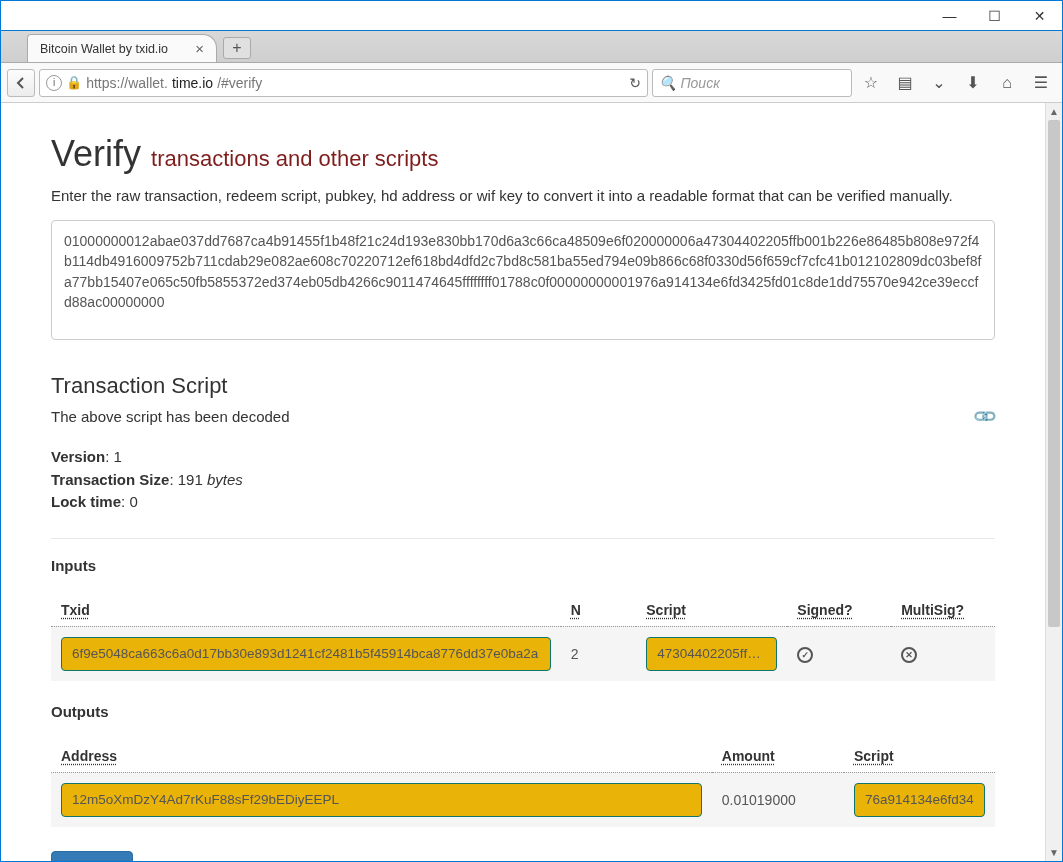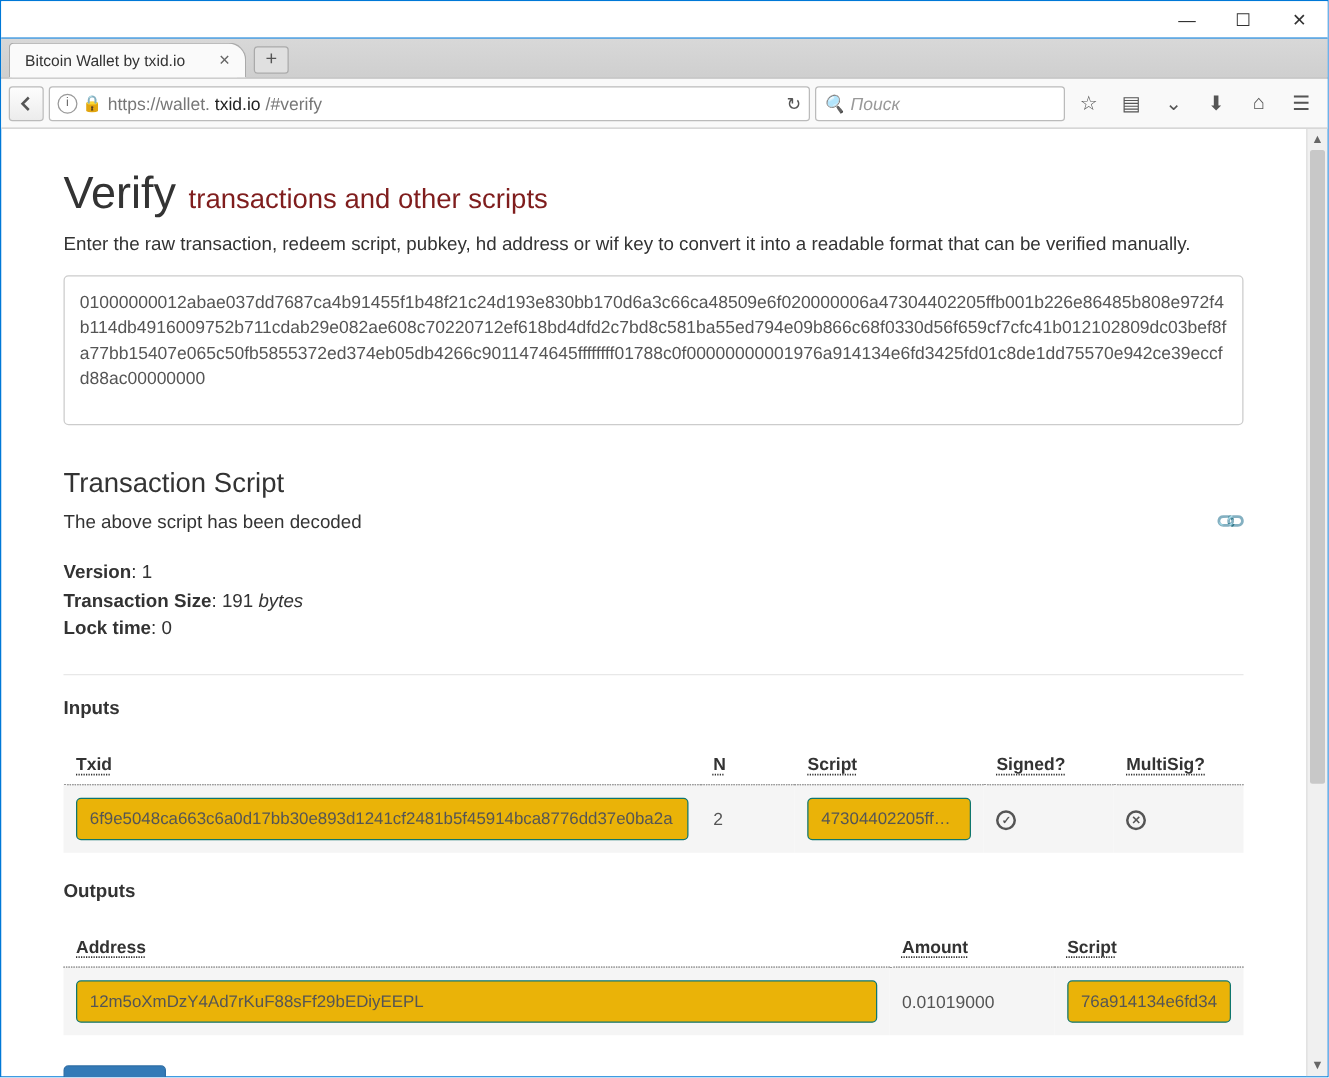--- a/index.html
+++ b/index.html
@@ -4,21 +4,21 @@
 <style>
 * { margin: 0; padding: 0; box-sizing: border-box; }
 body { font-family: "Segoe UI", Arial, sans-serif; font-size: 14px; background: #fff; overflow: hidden; }
 
 
 .window { width: 1063px; height: 862px; border: 1px solid #0078d7; display: flex; flex-direction: column; }
 .titlebar { height: 30px; background: #fff; border-bottom: 1px solid #0078d7; display: flex; justify-content: flex-end; align-items: center; }
 .titlebar .winbtn { width: 45px; height: 29px; display: flex; align-items: center; justify-content: center; font-size: 14px; color: #333; cursor: pointer; }
 
 
-.tabstrip { height: 32px; background: linear-gradient(#d8d8d8,#cfcfcf); display: flex; align-items: flex-end; padding-left: 6px; border-bottom: 1px solid #aaa; }
+.tabstrip { height: 32px; background: linear-gradient(#d8d8d8,#cfcfcf); display: flex; align-items: flex-end; padding-left: 26px; border-bottom: 1px solid #aaa; }
 .tab { background: #fafafa; border: 1px solid #aaa; border-bottom: none; border-top-left-radius: 4px; border-top-right-radius: 14px; height: 28px; display: flex; align-items: center; padding: 0 8px 0 12px; min-width: 190px; font-size: 12.5px; color: #333; position: relative; }
 .tab .close { margin-left: auto; padding: 0 4px; color: #666; font-size: 15px; }
 .newtab { width: 28px; height: 22px; margin-left: 6px; margin-bottom: 3px; background: #e0e0e0; border: 1px solid #aaa; border-radius: 3px; display: flex; align-items: center; justify-content: center; color: #555; font-size: 16px; }
 
 
 .toolbar { height: 40px; background: #f9f9f9; border-bottom: 1px solid #ccc; display: flex; align-items: center; padding: 0 6px; gap: 4px; }
 .navbtn { width: 28px; height: 28px; border: 1px solid #bbb; border-radius: 3px; background: linear-gradient(#fdfdfd,#ececec); display: flex; align-items: center; justify-content: center; color: #444; }
 .urlbar { flex: 1; height: 28px; border: 1px solid #bbb; border-radius: 3px; background: #fff; display: flex; align-items: center; padding: 0 6px; gap: 4px; font-size: 14px; color: #777; }
 .urlbar .info-ic { width:16px; height:16px; border:1px solid #999; border-radius:50%; display:flex; align-items:center; justify-content:center; font-size:10px; color:#666; }
 .urlbar .lock { color: #2da44e; font-size: 13px; }
@@ -88,21 +88,21 @@
   <div class="toolbar">
     <div class="navbtn">
       <svg width="14" height="14" viewBox="0 0 14 14">
           <path d="M9 2 L4 7 L9 12" stroke="#555" stroke-width="2" fill="none"></path>
         </svg>
     </div>
     <div class="urlbar">
       <span class="info-ic">i</span>
       <span class="lock">🔒</span>
       <span>https://wallet.</span>
-        <span class="url-host">txid.io</span>
+        <span class="url-host">time.io</span>
         <span>/#verify</span>
       <span class="reload">↻</span>
     </div>
     <div class="searchbar">
       <span>🔍</span>
       <span>Поиск</span>
     </div>
     <div class="tbicon">☆</div>
     <div class="tbicon">▤</div>
     <div class="tbicon">⌄</div>

